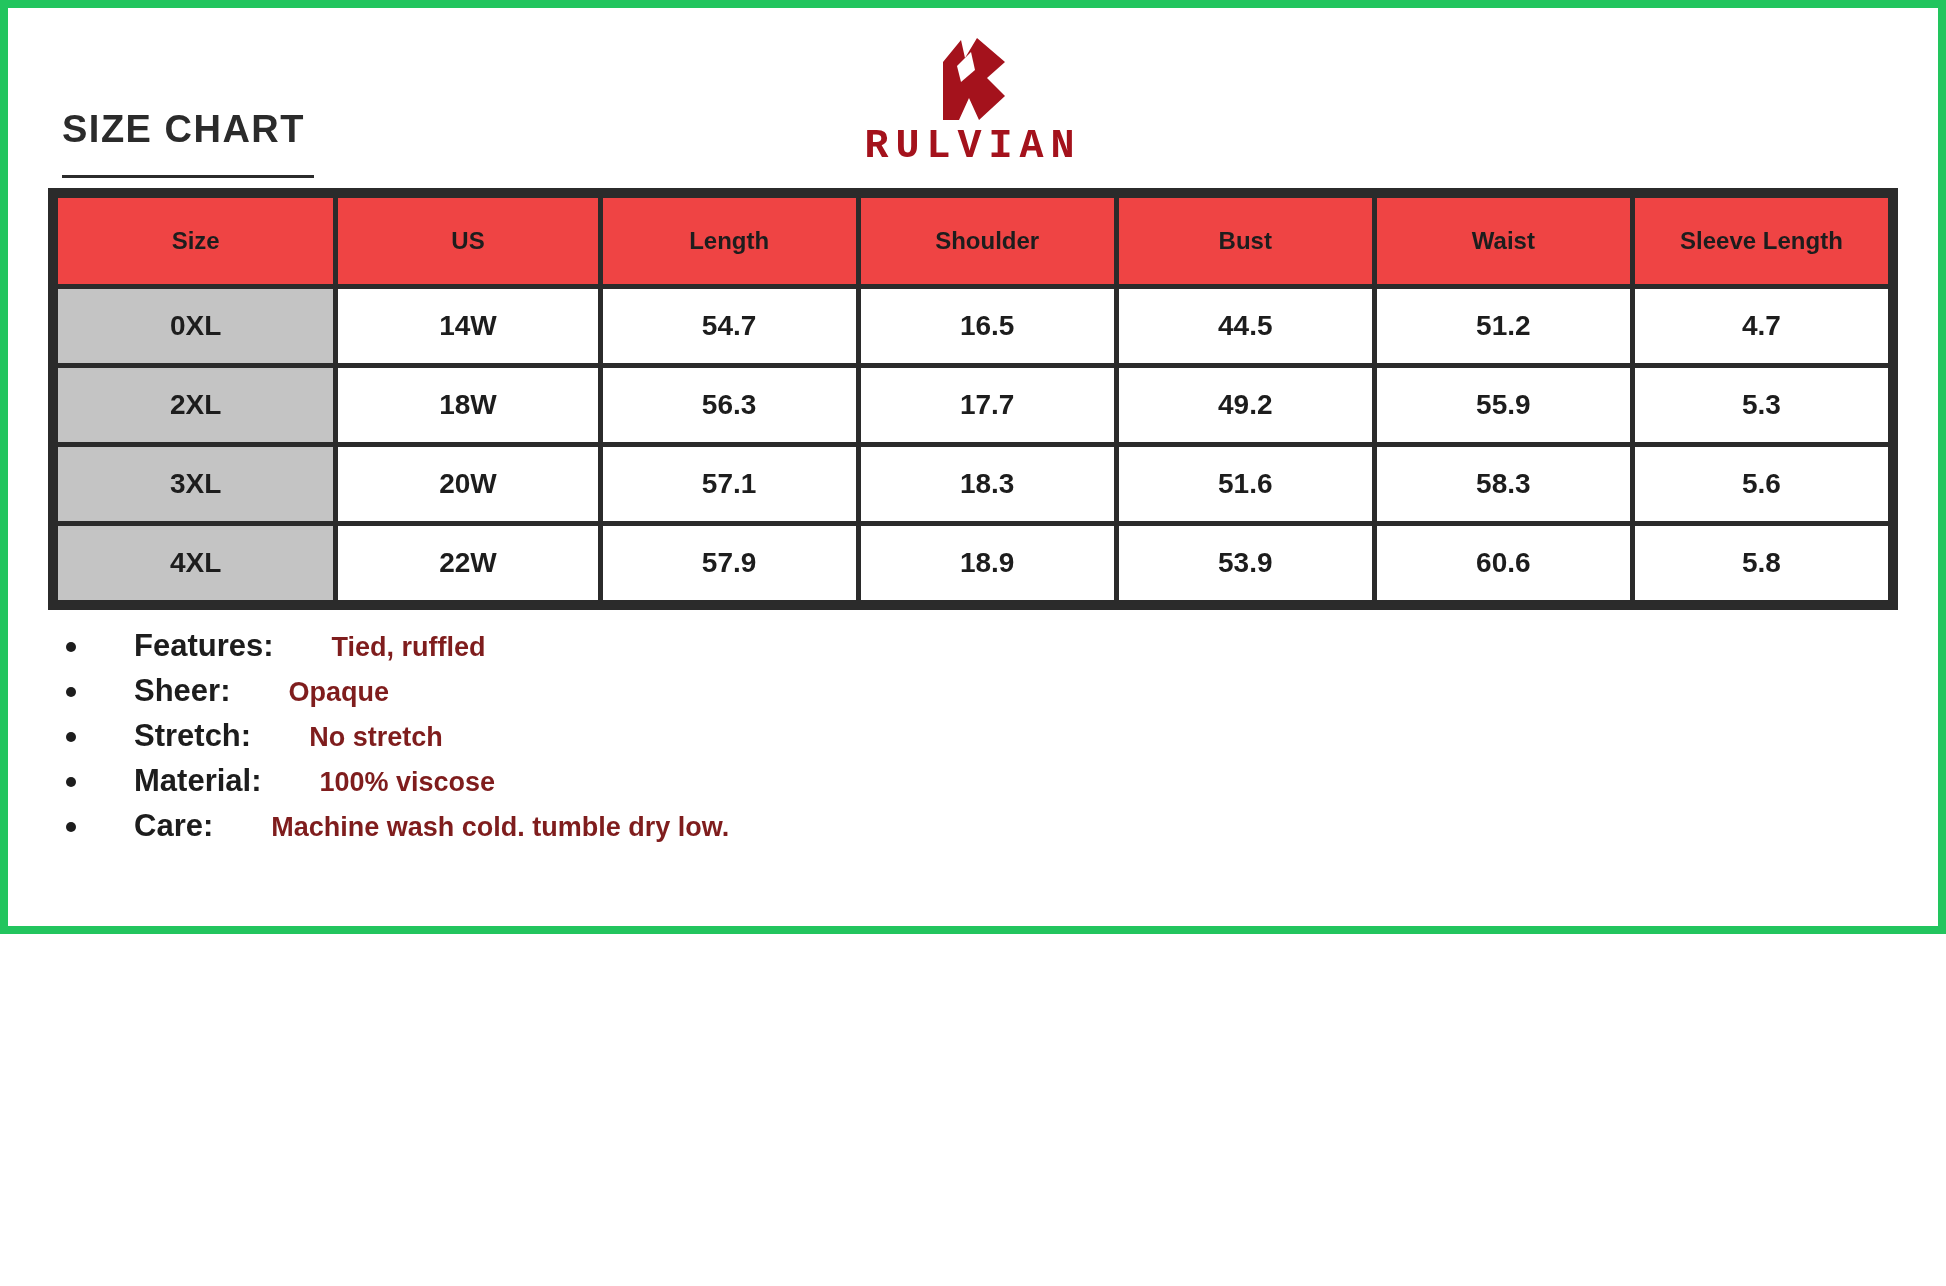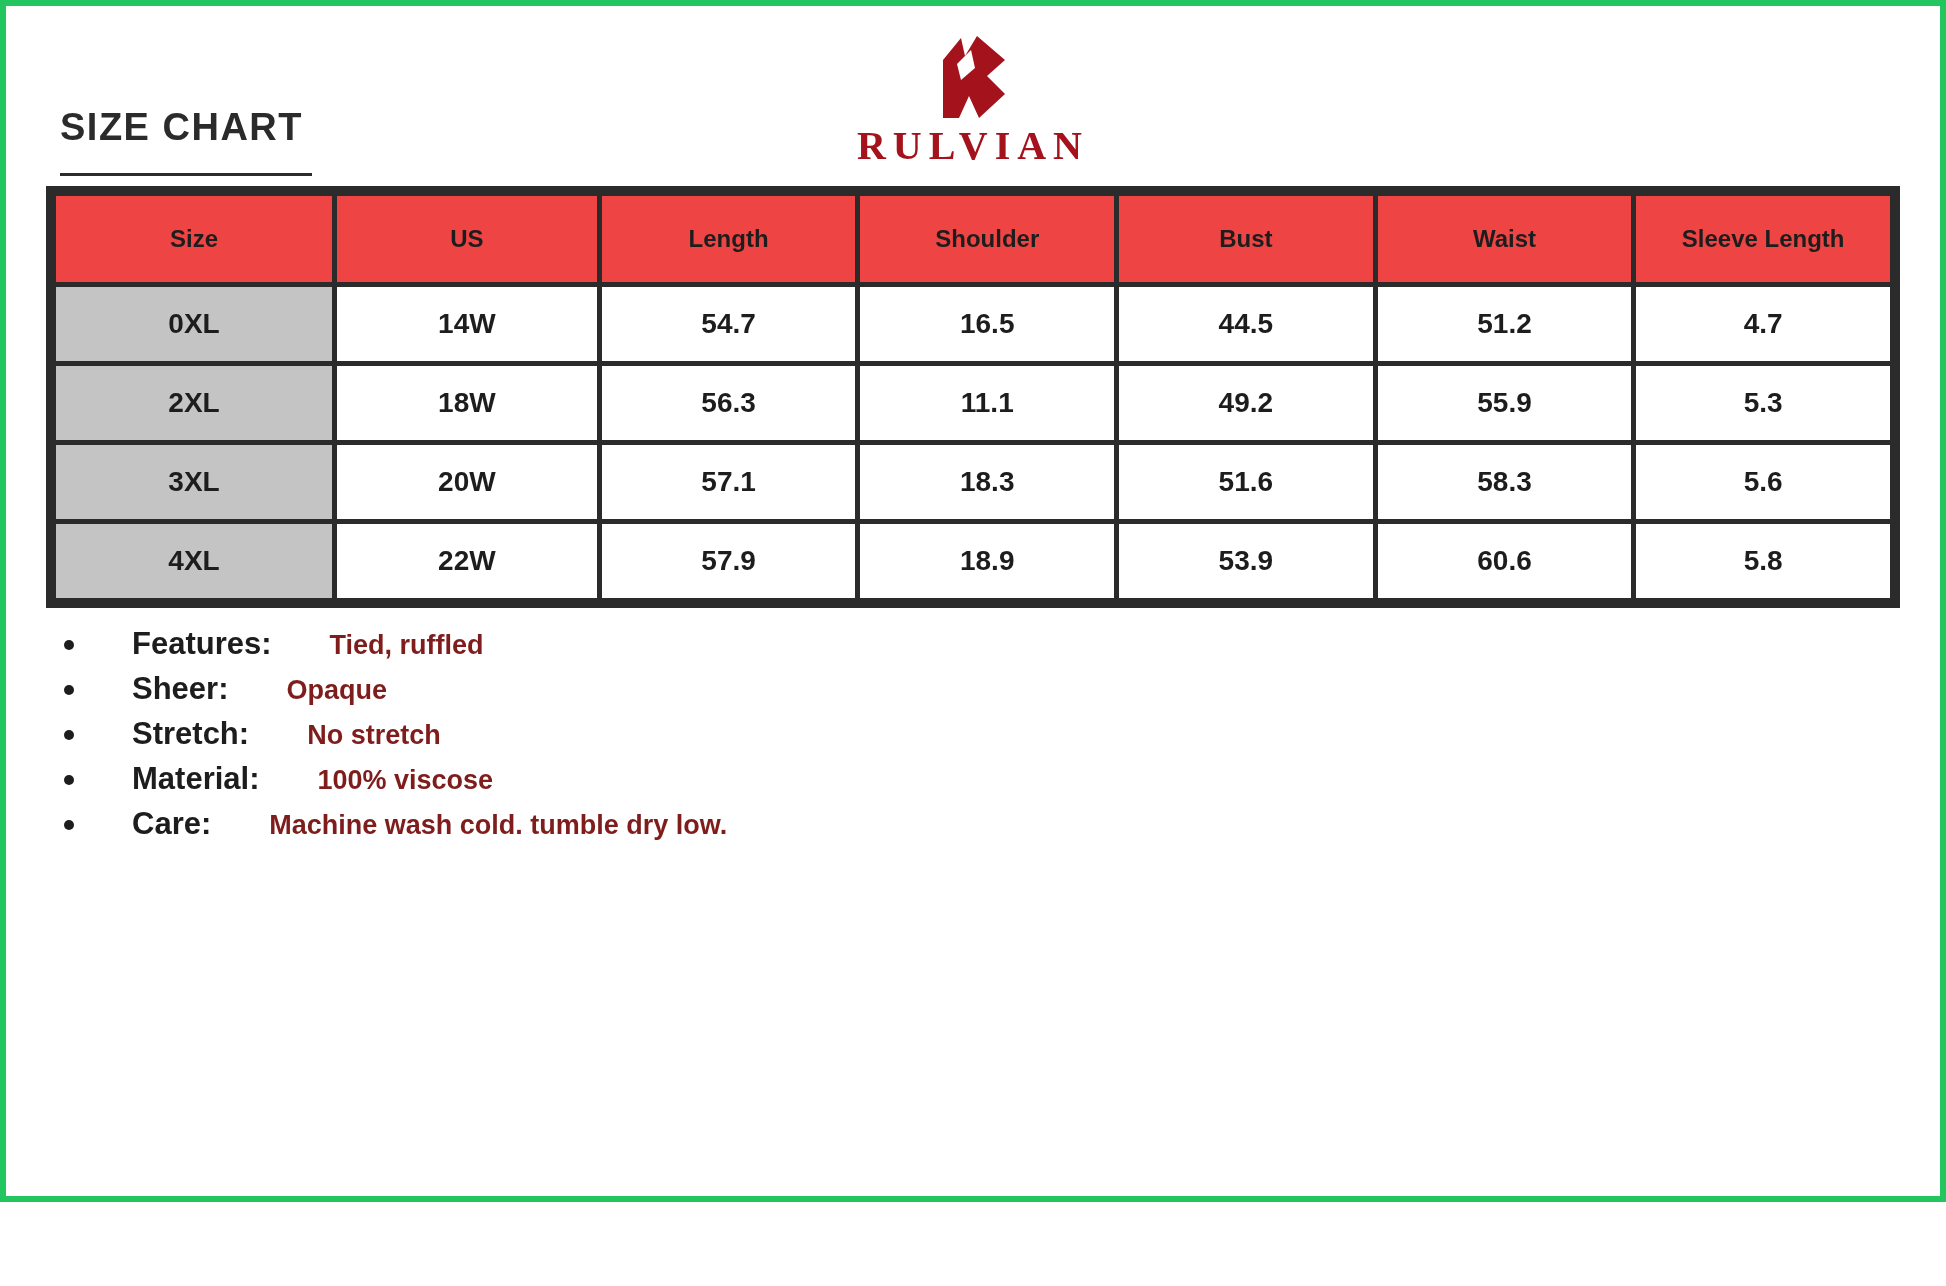--- a/index.html
+++ b/index.html
@@ -9,24 +9,24 @@
   }
   body {
     width: 1946px;
     height: 1286px;
     font-family: "Liberation Sans", sans-serif;
     overflow: hidden;
   }
   .page {
     position: relative;
     width: 1946px;
-    height: 1202px;
+    height: 934px;
     box-sizing: border-box;
     background: #ffffff;
-    border: 6px solid #22c55e;
+    border: 8px solid #22c55e;
   }
   .inner {
     position: absolute;
     left: 0; top: 0; right: 0; bottom: 0;
     padding: 22px 40px 0 40px;
     box-sizing: border-box;
   }
   
   .header {
     position: relative;
@@ -58,21 +58,21 @@
     text-align: center;
     width: 360px;
   }
   .logo-mark {
     height: 86px;
     display: flex;
     align-items: center;
     justify-content: center;
   }
   .logo-word {
-    font-family: Liberation Serif, serif;
+    font-family: Liberation Mono, monospace;
     font-size: 40px;
     font-weight: bold;
     letter-spacing: 7px;
     color: #a4121c;
     margin-top: 2px;
   }
   
   .table-wrap {
     margin-top: 8px;
     border: 5px solid #2b2b2b;
@@ -197,21 +197,21 @@
             <td>54.7</td>
             <td>16.5</td>
             <td>44.5</td>
             <td>51.2</td>
             <td>4.7</td>
           </tr>
           <tr>
             <td class="size-cell">2XL</td>
             <td>18W</td>
             <td>56.3</td>
-            <td>11.1</td>
+            <td>17.7</td>
             <td>49.2</td>
             <td>55.9</td>
             <td>5.3</td>
           </tr>
           <tr>
             <td class="size-cell">3XL</td>
             <td>20W</td>
             <td>57.1</td>
             <td>18.3</td>
             <td>51.6</td>

